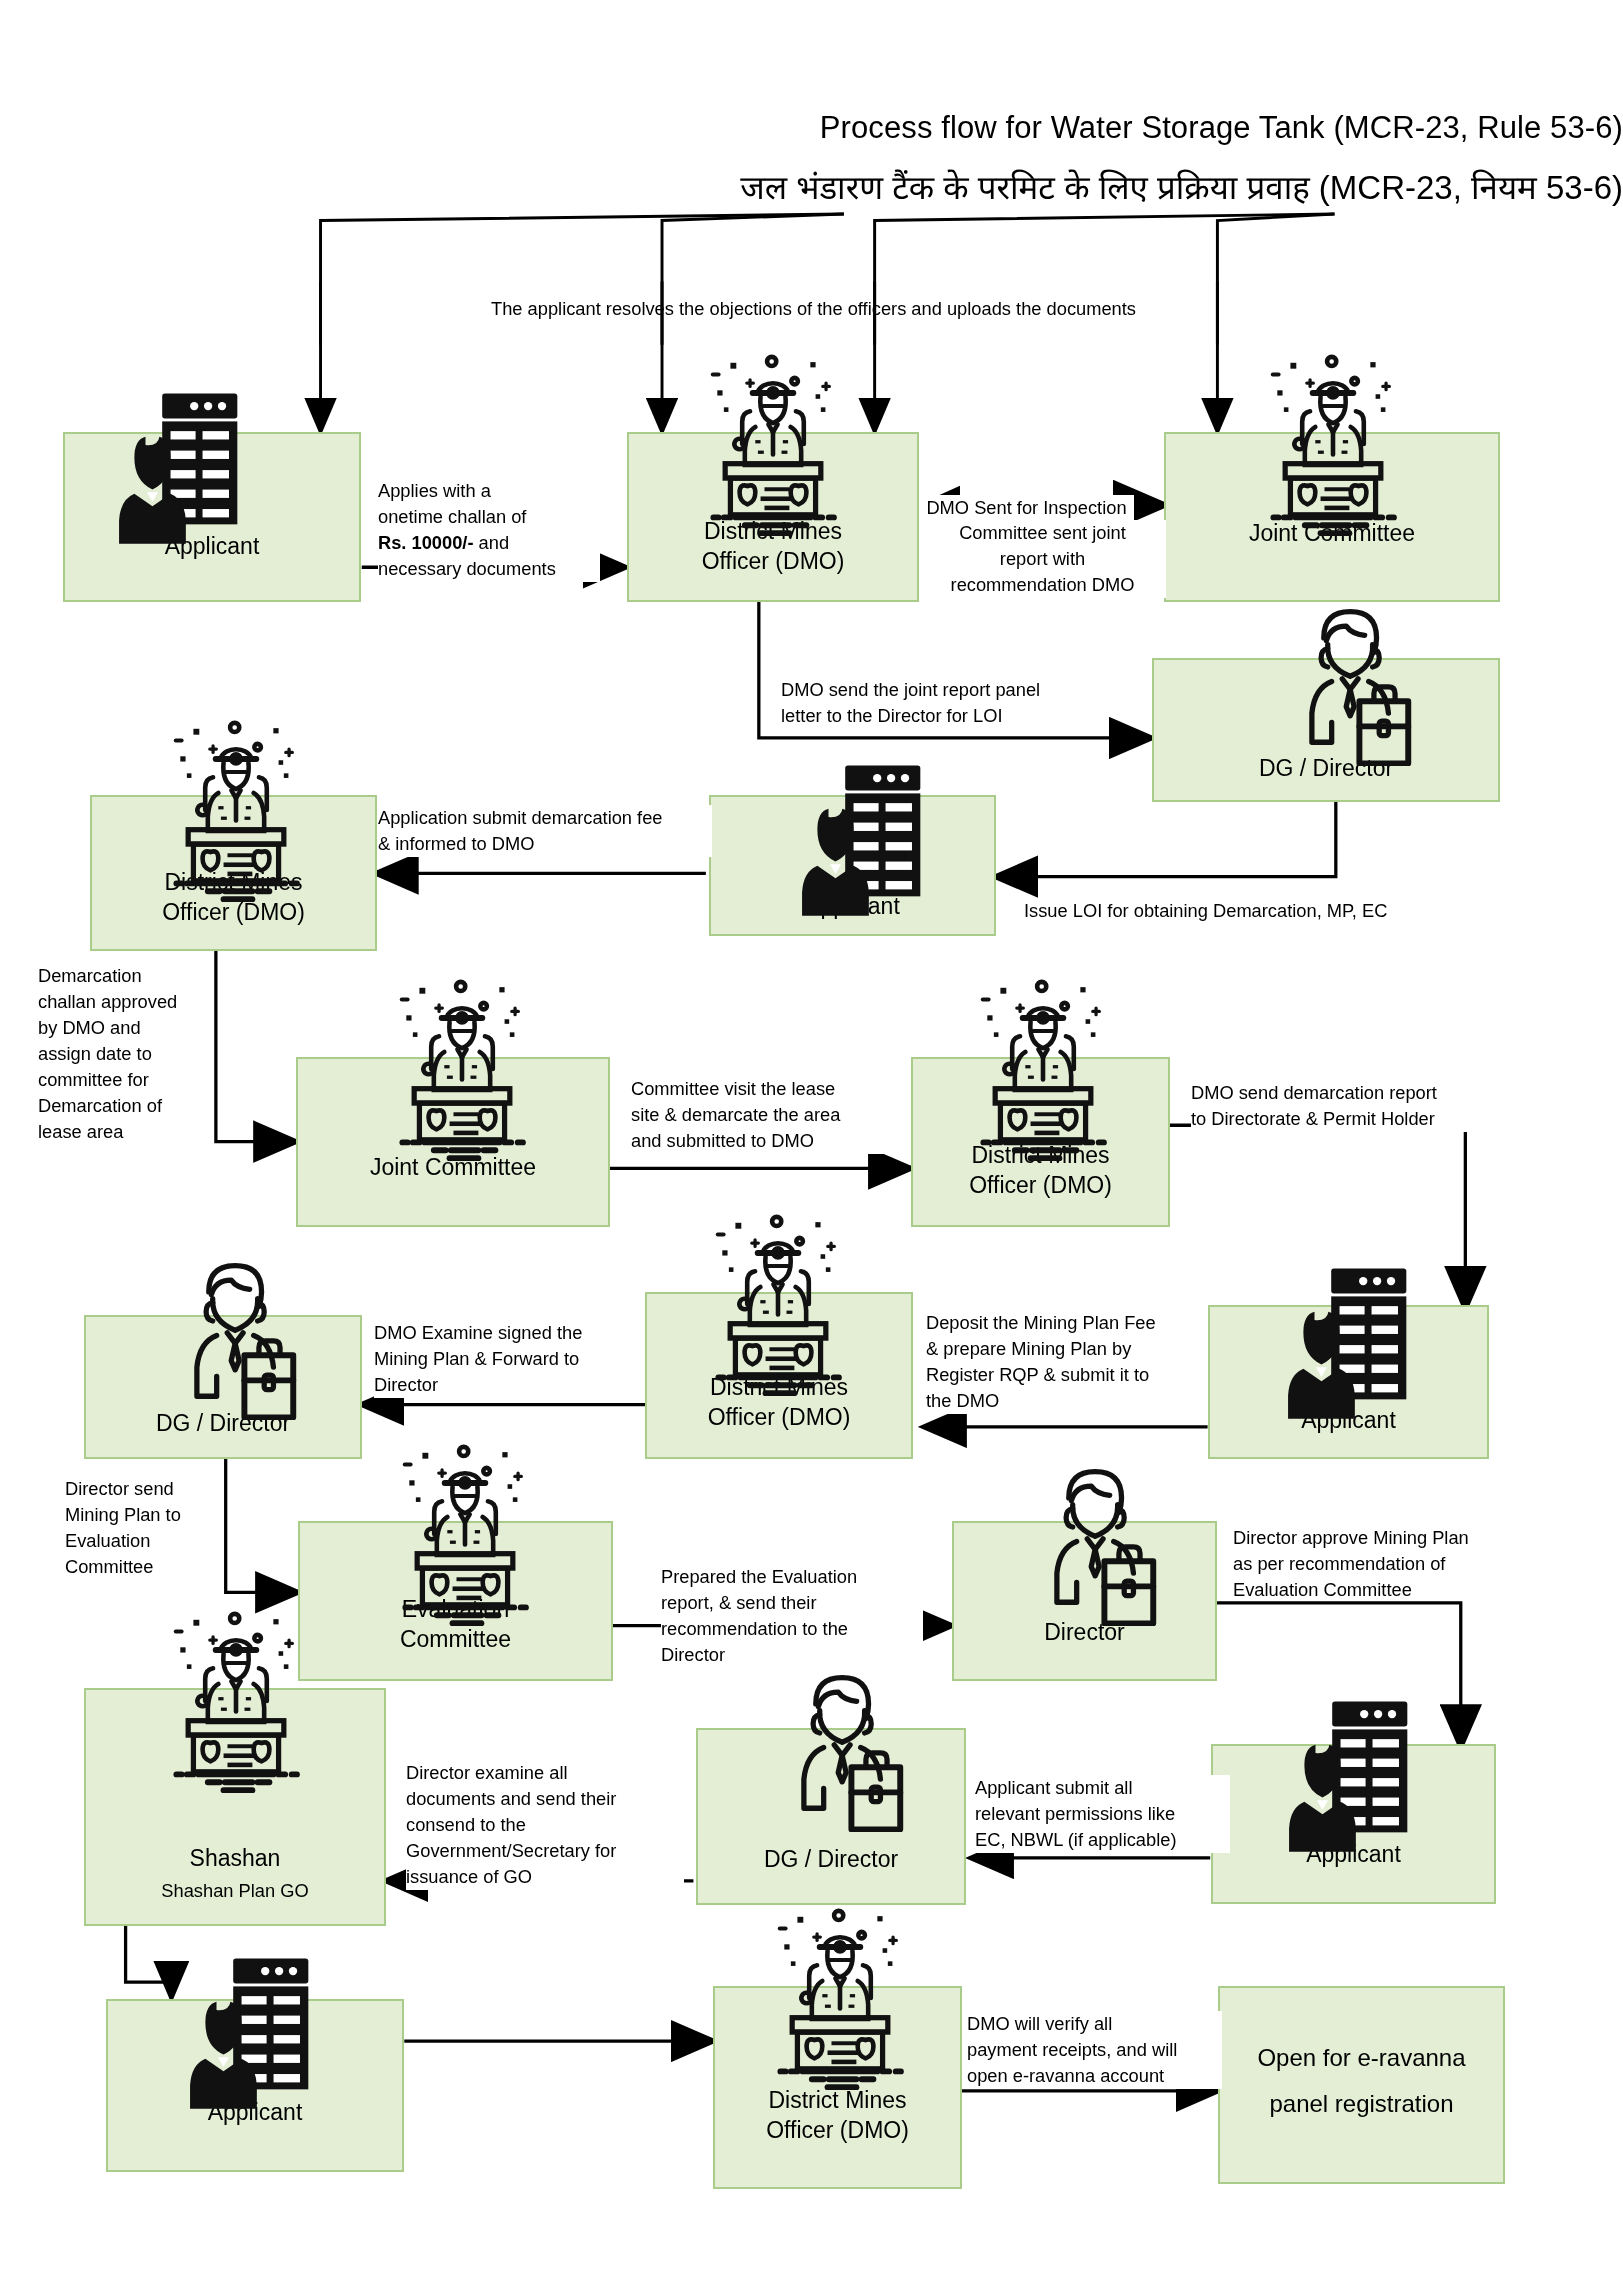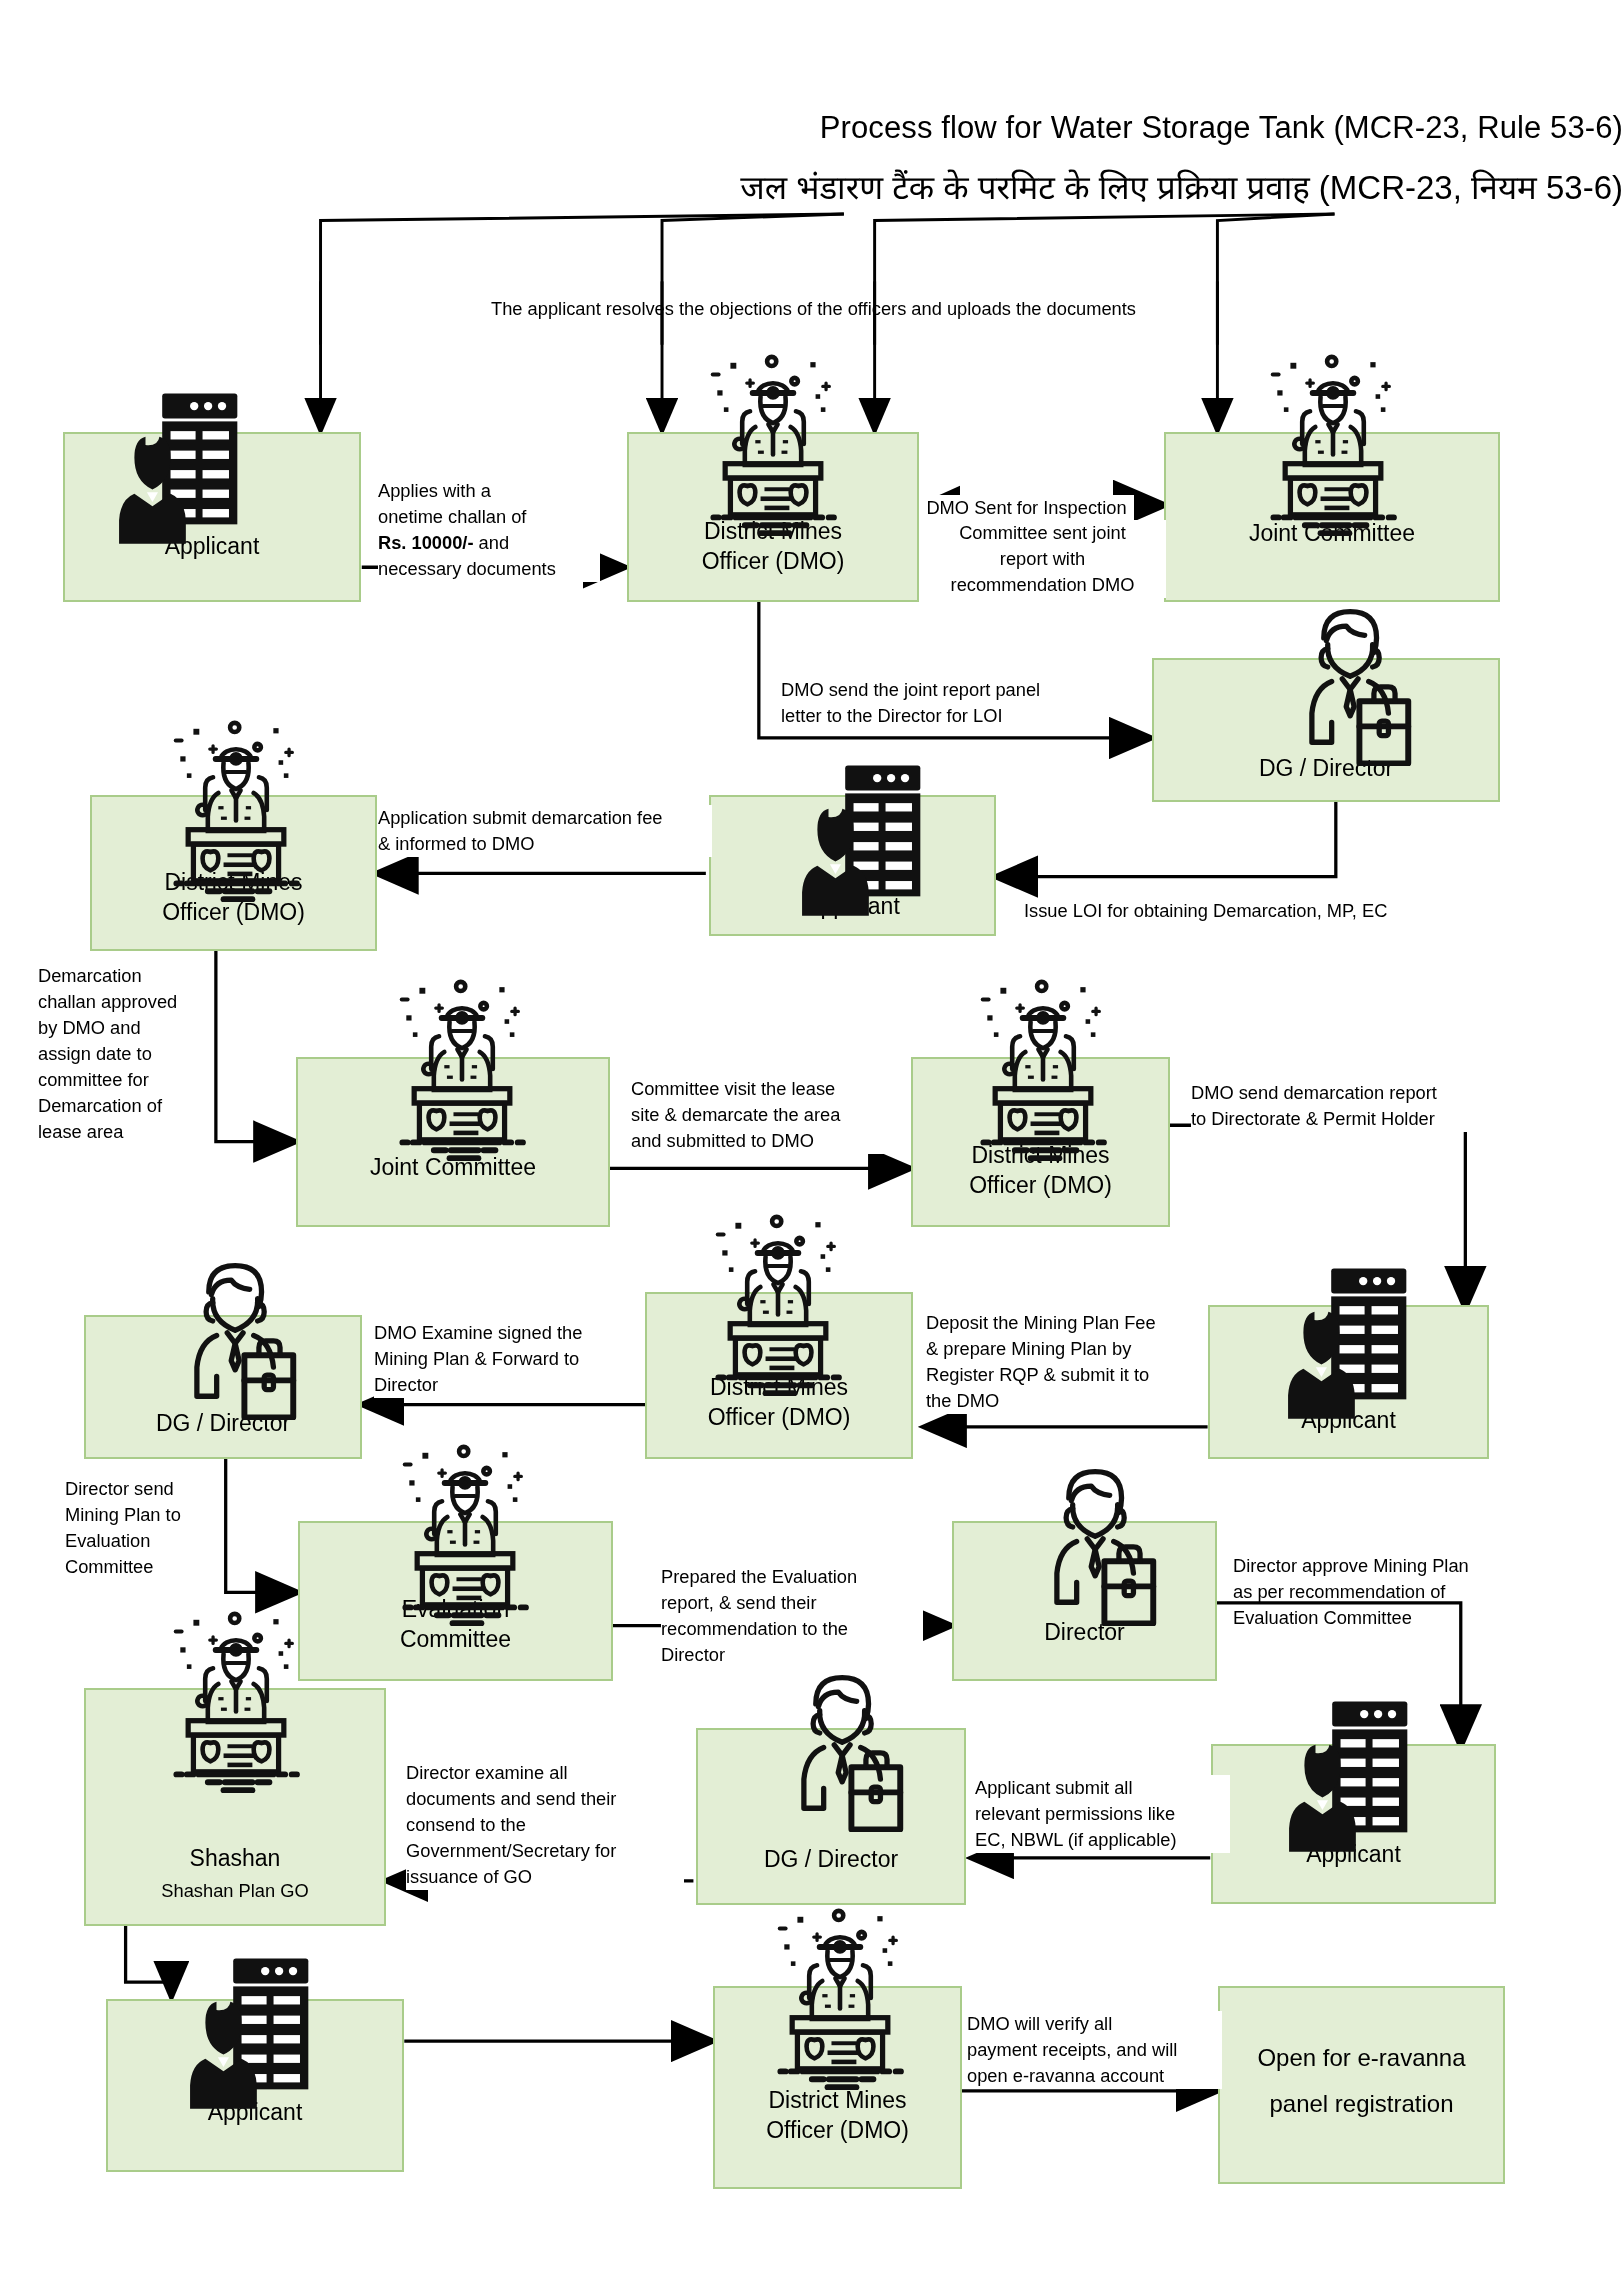--- a/index.html
+++ b/index.html
@@ -408,21 +408,21 @@
   <div class="edgelbl nobg" style="left:65px;top:1476px;width:151px;">Director send
 Mining Plan to
 Evaluation
 Committee</div>
 
   <div class="edgelbl" style="left:661px;top:1564px;width:262px;">Prepared the Evaluation
 report, &amp; send their
 recommendation to the
 Director</div>
 
-  <div class="edgelbl nobg" style="left:1233px;top:1525px;width:308px;margin-top:28px;">Director approve Mining Plan
+  <div class="edgelbl nobg" style="left:1233px;top:1525px;width:308px;">Director approve Mining Plan
 as per recommendation of
 Evaluation Committee</div>
 
   <div class="edgelbl" style="left:975px;top:1775px;width:255px;">Applicant submit all
 relevant permissions like
 EC, NBWL (if applicable)</div>
 
   <div class="edgelbl" style="left:406px;top:1760px;width:278px;">Director examine all
 documents and send their
 consend to the

